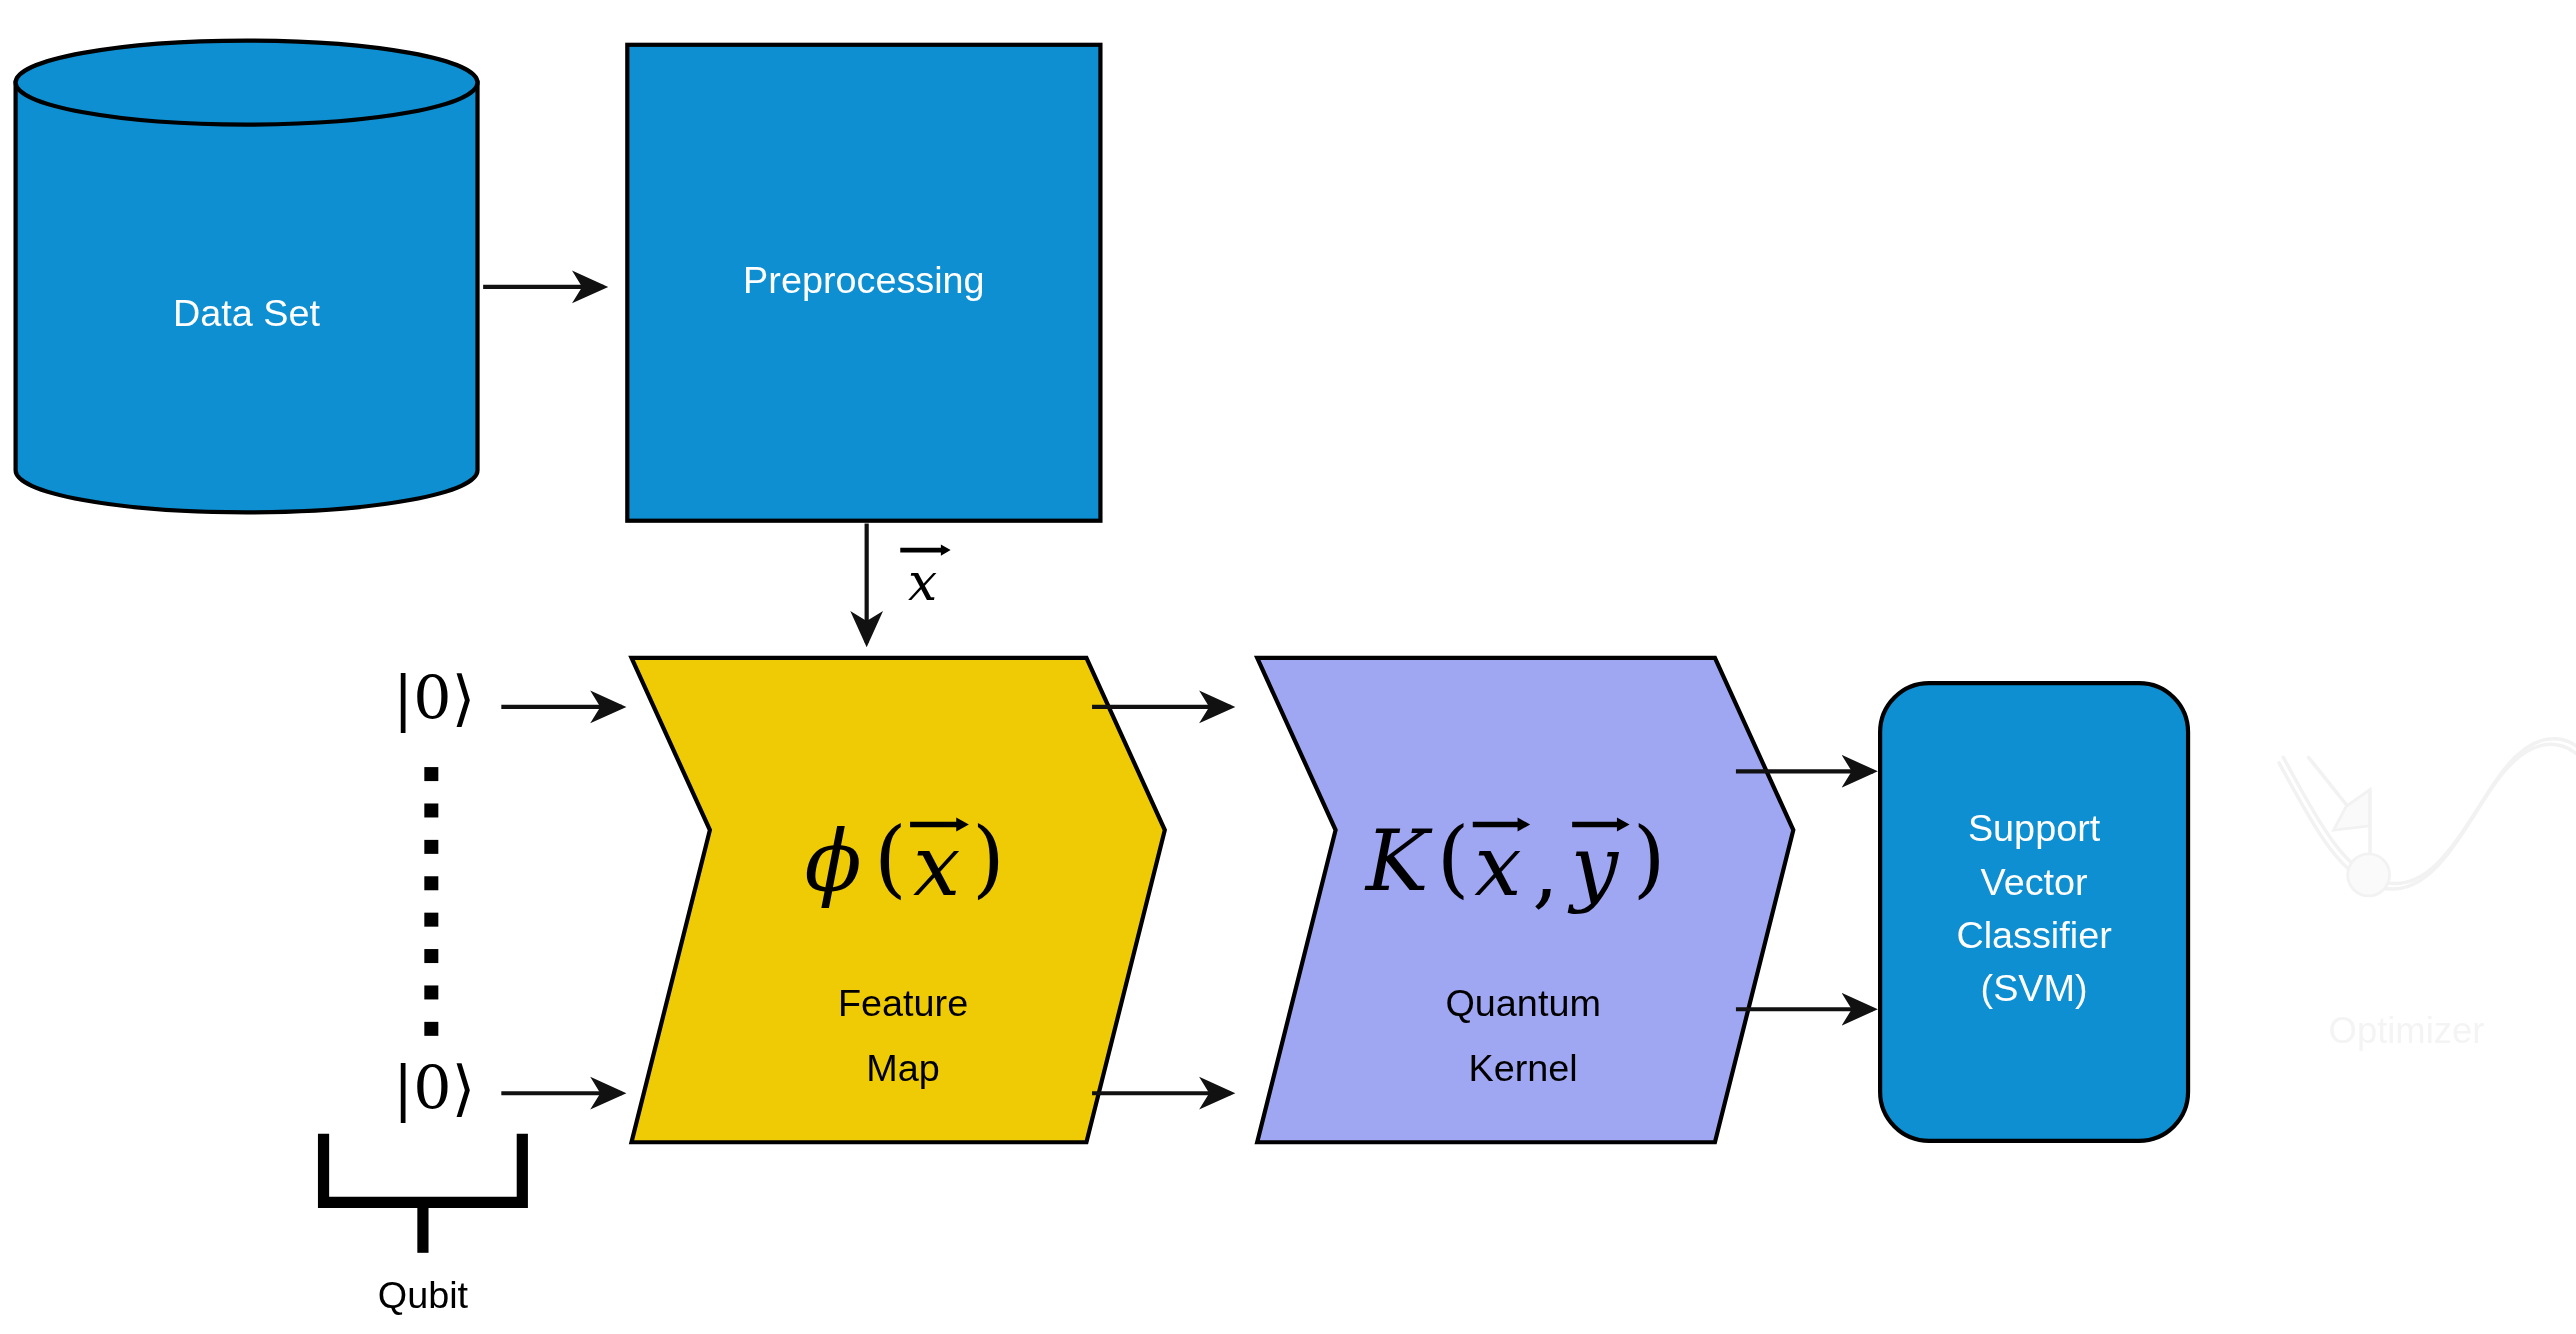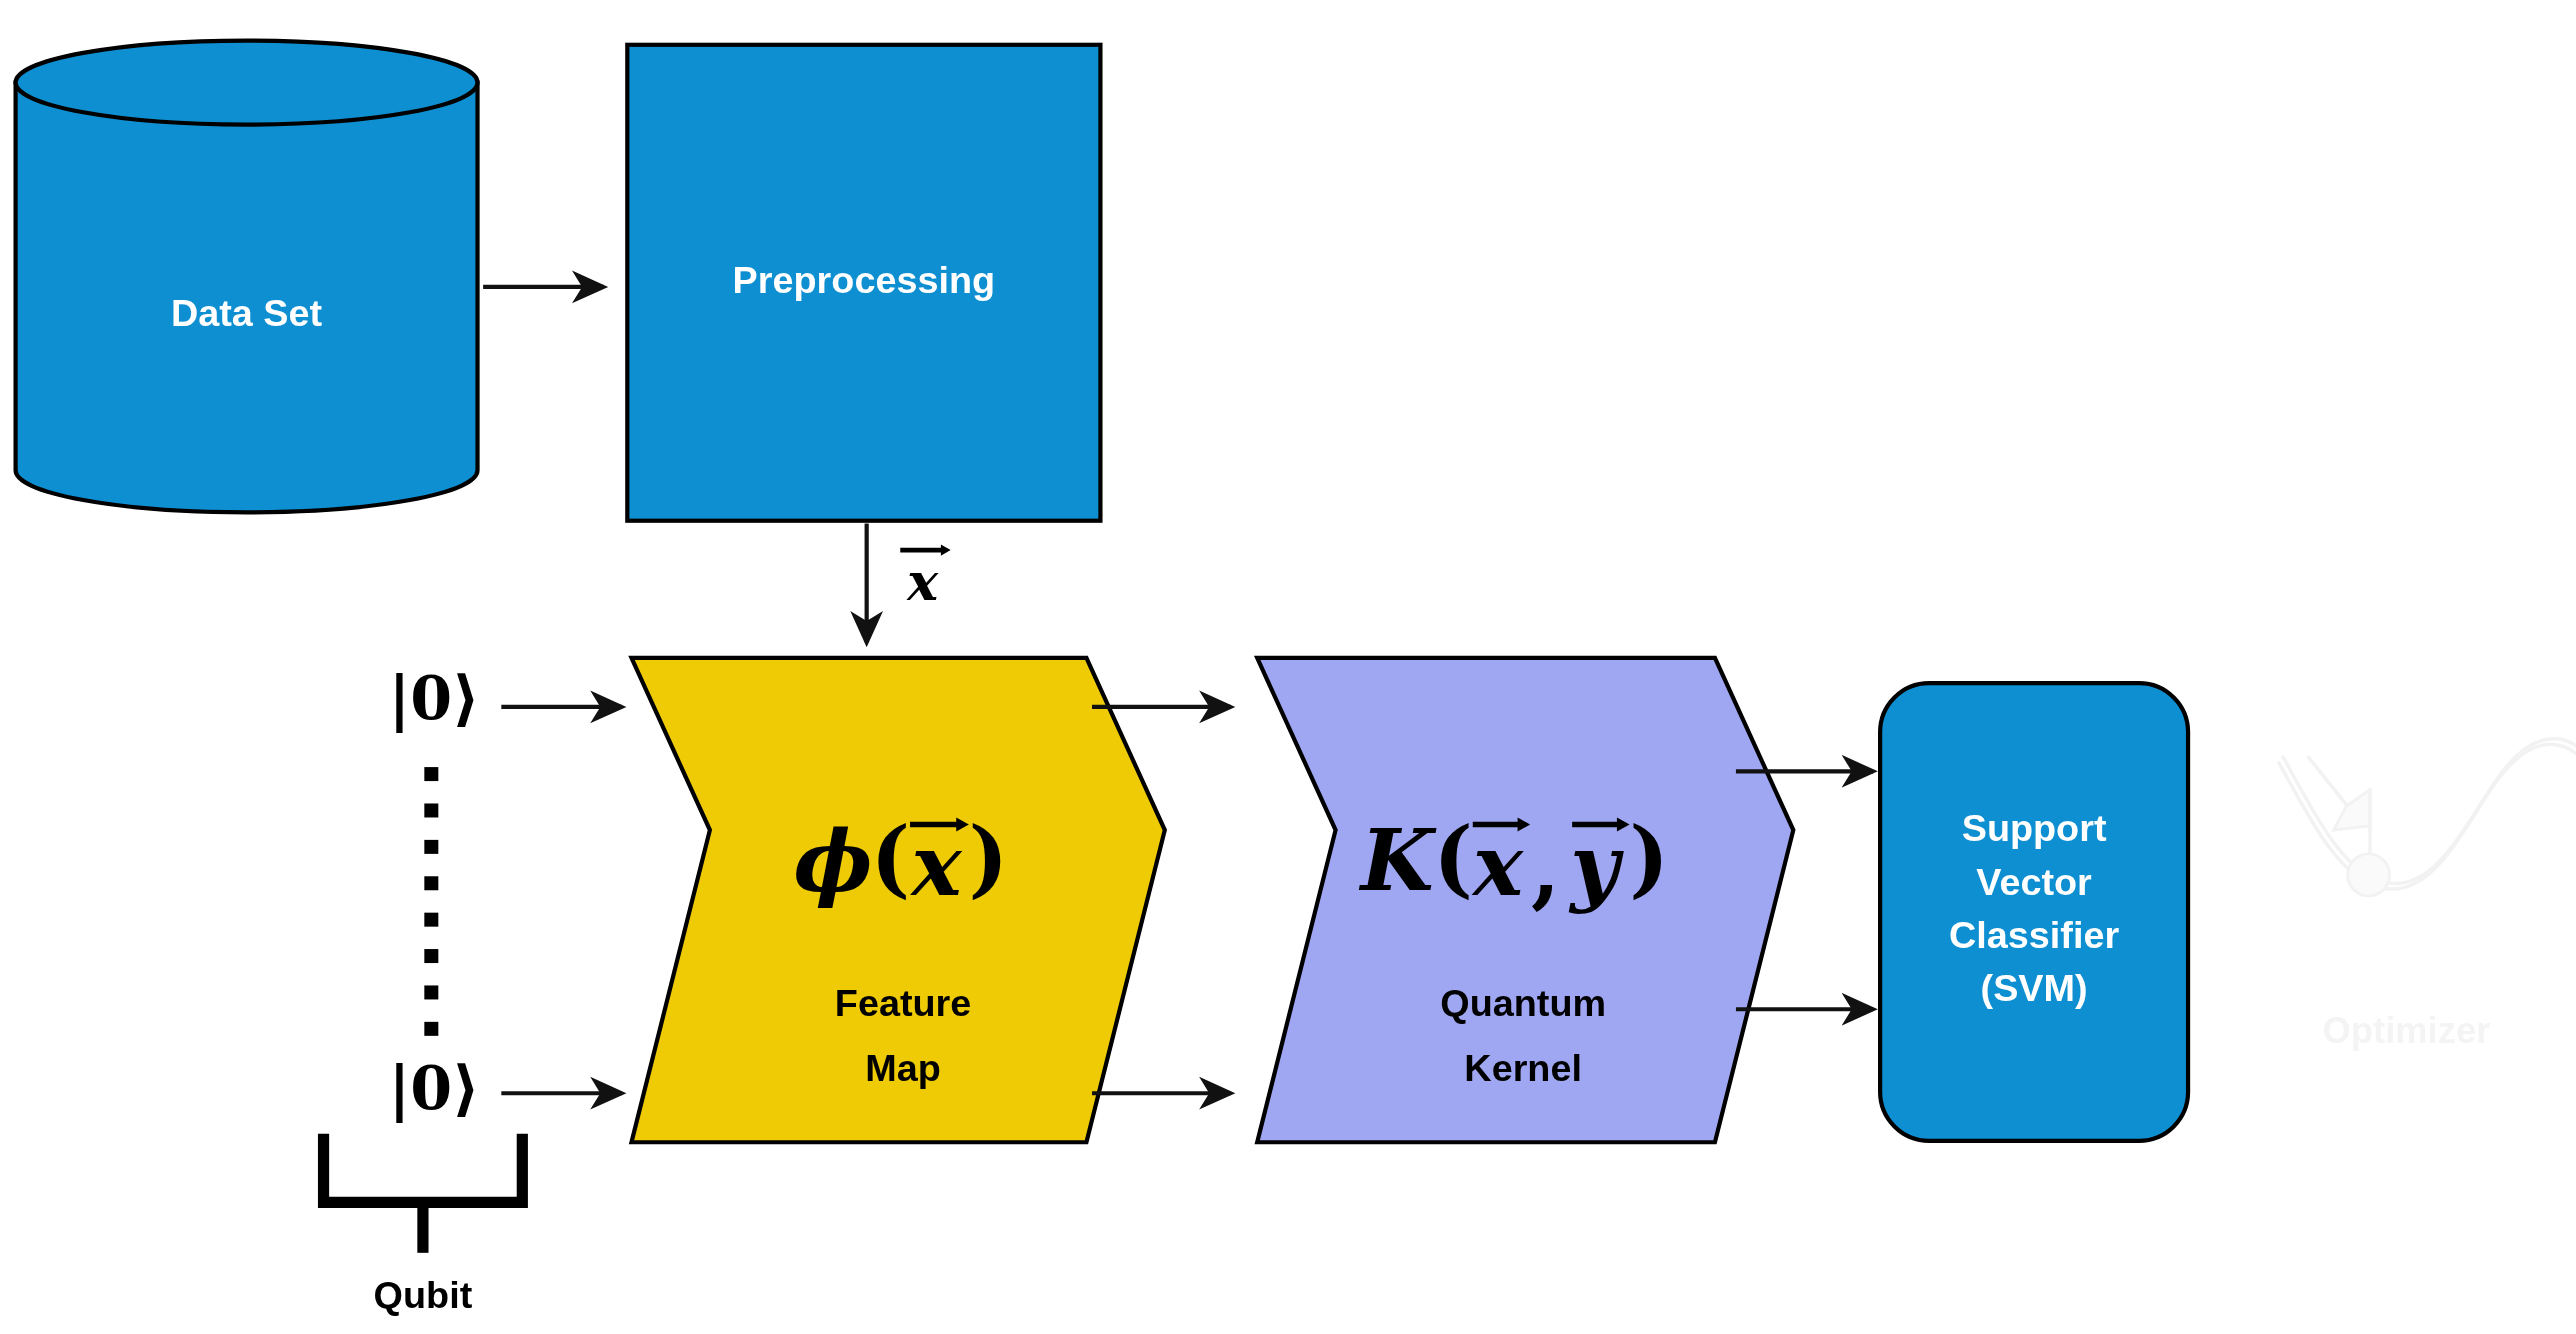--- a/index.html
+++ b/index.html
@@ -11,21 +11,20 @@
     width: 2576px;
     height: 1334px;
     font-family: "Liberation Sans", sans-serif;
     overflow: hidden;
   }
   #diagram-root {
     position: relative;
     width: 2576px;
     height: 1334px;
     background: #ffffff;
-    font-weight: bold;
   }
   svg.canvas {
     position: absolute;
     left: 0;
     top: 0;
     width: 2576px;
     height: 1334px;
     display: block;
   }
   .shape-stroke {

